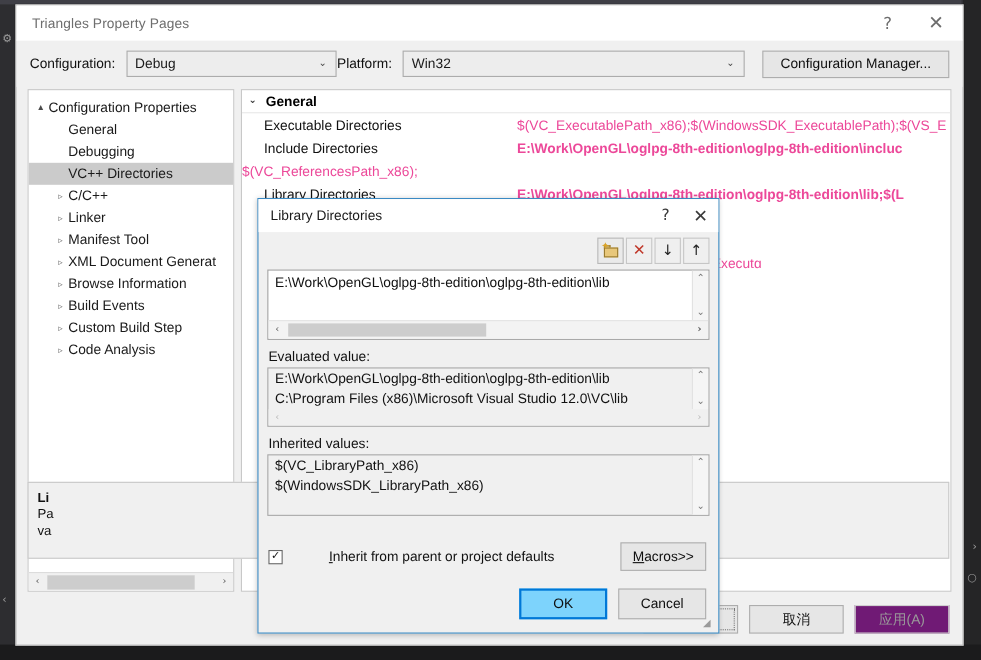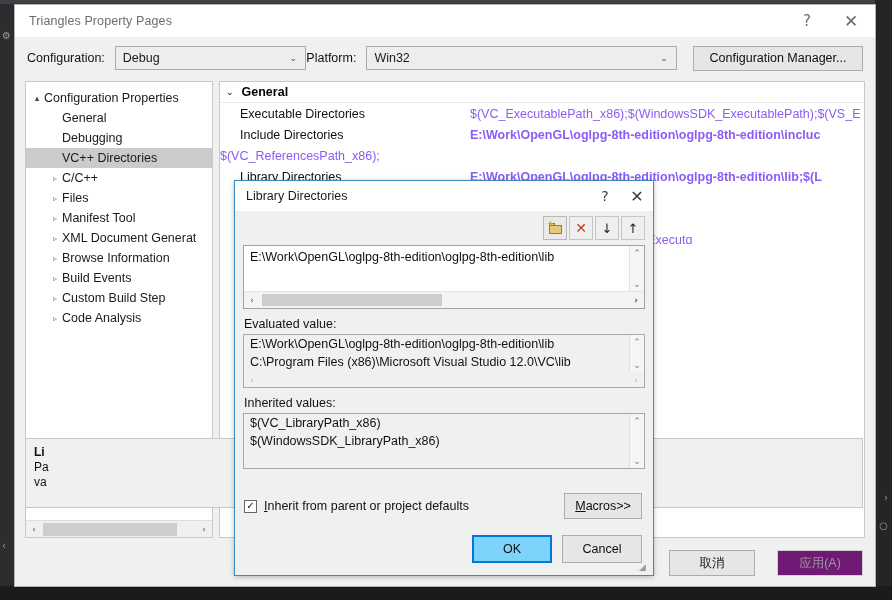--- a/index.html
+++ b/index.html
@@ -120,27 +120,27 @@
     position:relative; overflow:hidden;
   }
   .grid-cat {
     height:21px; display:flex; align-items:center; gap:8px;
     padding-left:6px; font-weight:bold; font-size:12.5px;
     border-bottom:1px solid #e8e8e8;
   }
   .grid-cat .chev { color:#3a3a3a; font-size:9px; font-family:"DejaVu Sans",sans-serif; }
   .grid-row { height:21px; display:flex; align-items:center; font-size:12.5px; white-space:nowrap; }
   .grid-row .gname { width:250px; padding-left:20px; color:#101010; flex:none; }
-  .grid-row .gval { color:#8b5cf6; overflow:hidden; }
+  .grid-row .gval { color:#ec4899; overflow:hidden; }
   .grid-row .gval.bold { font-weight:bold; }
 
   
   #parent-buttons {
     position:absolute; right:12px; bottom:10px;
-    display:flex; gap:22px; align-items:center;
+    display:flex; gap:10px; align-items:center;
   }
   .pbtn {
     width:86px; height:26px; border:1px solid #adadad; background:#e6e6e6;
     display:flex; align-items:center; justify-content:center;
     font-size:12.5px; color:#0f0f0f;
   }
   .pbtn.disabled { color:#9a9a9a; background:#701a75; border-color:#cfcfcf; }
   .pbtn.focusring { outline:1px dotted #777; outline-offset:-4px; }
 
   
@@ -218,21 +218,21 @@
 
   #inherit-row {
     position:absolute; left:9px; top:318px; display:flex; align-items:center; gap:7px;
   }
   .cbx {
     width:13px; height:13px; border:1px solid #666; background:#fff;
     display:flex; align-items:center; justify-content:center;
     font-size:10px; color:#111; font-family:"DejaVu Sans",sans-serif;
     line-height:1;
   }
-  #inherit-label { font-size:12.5px; color:#111; }
+  #inherit-label { font-size:12.5px; color:#111;margin-left:35px; }
   #inherit-label u { text-decoration:underline; }
 
   #btn-macros {
     position:absolute; right:11px; top:312px;
     width:78px; height:26px; border:1px solid #adadad; background:#e6e6e6;
     display:flex; align-items:center; justify-content:center;
     font-size:12.5px; color:#0f0f0f;
   }
   #btn-macros u { text-decoration:underline; }
 
@@ -321,21 +321,21 @@
           <div class="tnode child selected">
             <span class="arrow"></span>
             <span>VC++ Directories</span>
           </div>
           <div class="tnode child">
             <span class="arrow">▹</span>
             <span>C/C++</span>
           </div>
           <div class="tnode child">
             <span class="arrow">▹</span>
-            <span>Files</span>
+            <span>Linker</span>
           </div>
           <div class="tnode child">
             <span class="arrow">▹</span>
             <span>Manifest Tool</span>
           </div>
           <div class="tnode child">
             <span class="arrow">▹</span>
             <span>XML Document Generat</span>
           </div>
           <div class="tnode child">

